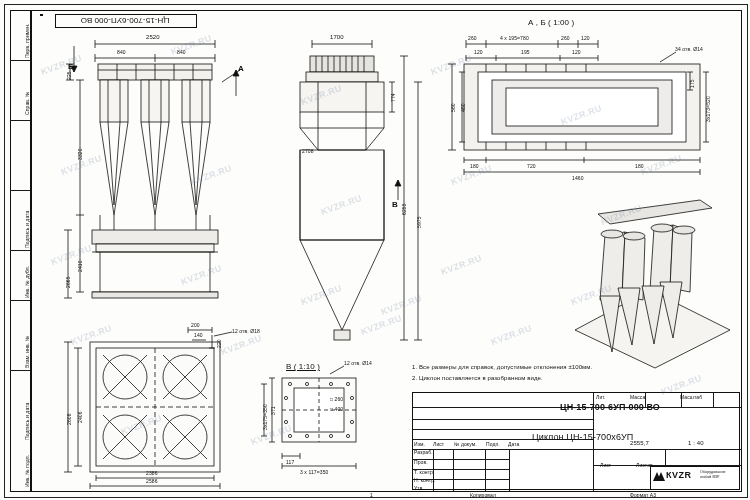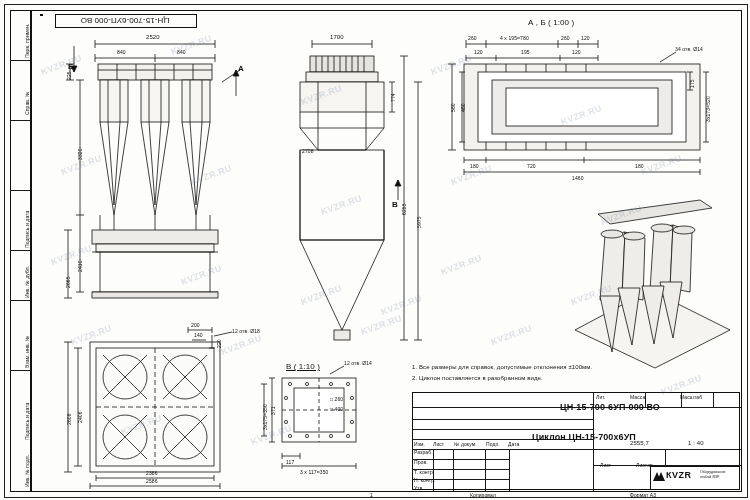--- a/index.html
+++ b/index.html
@@ -401,21 +401,21 @@
     <div class="ln" style="left:180px;top:0;width:1px;height:56px;"></div>
     <div class="ln" style="left:232px;top:0;width:1px;height:14px;"></div>
     <div class="ln" style="left:268px;top:0;width:1px;height:14px;"></div>
     <div class="ln" style="left:300px;top:0;width:1px;height:14px;"></div>
     <div class="ln" style="left:180px;top:56px;width:1px;height:42px;"></div>
     <div class="ln" style="left:180px;top:72px;width:148px;height:1px;"></div>
     <div class="ln" style="left:252px;top:56px;width:1px;height:16px;"></div>
   </div>
 
   <div class="txt t9" style="left:560px;top:402px;font-weight:bold;">ЦН-15-700-6УП-000 ВО</div>
-  <div class="txt t9" style="left:532px;top:432px;font-weight:bold;">Циклон ЦН-15-700х6УП</div>
+  <div class="txt t9" style="left:532px;top:432px;font-weight:normal;">Циклон ЦН-15-700х6УП</div>
   <div class="txt" style="left:596px;top:394px;">Лит.</div>
   <div class="txt" style="left:630px;top:394px;">Масса</div>
   <div class="txt" style="left:680px;top:394px;">Масштаб</div>
   <div class="txt t6" style="left:630px;top:440px;">2555,7</div>
   <div class="txt t6" style="left:688px;top:440px;">1 : 40</div>
   <div class="txt" style="left:600px;top:462px;">Лист</div>
   <div class="txt" style="left:636px;top:462px;">Листов</div>
 
   <div class="txt" style="left:414px;top:449px;">Разраб.</div>
   <div class="txt" style="left:414px;top:459px;">Пров.</div>

